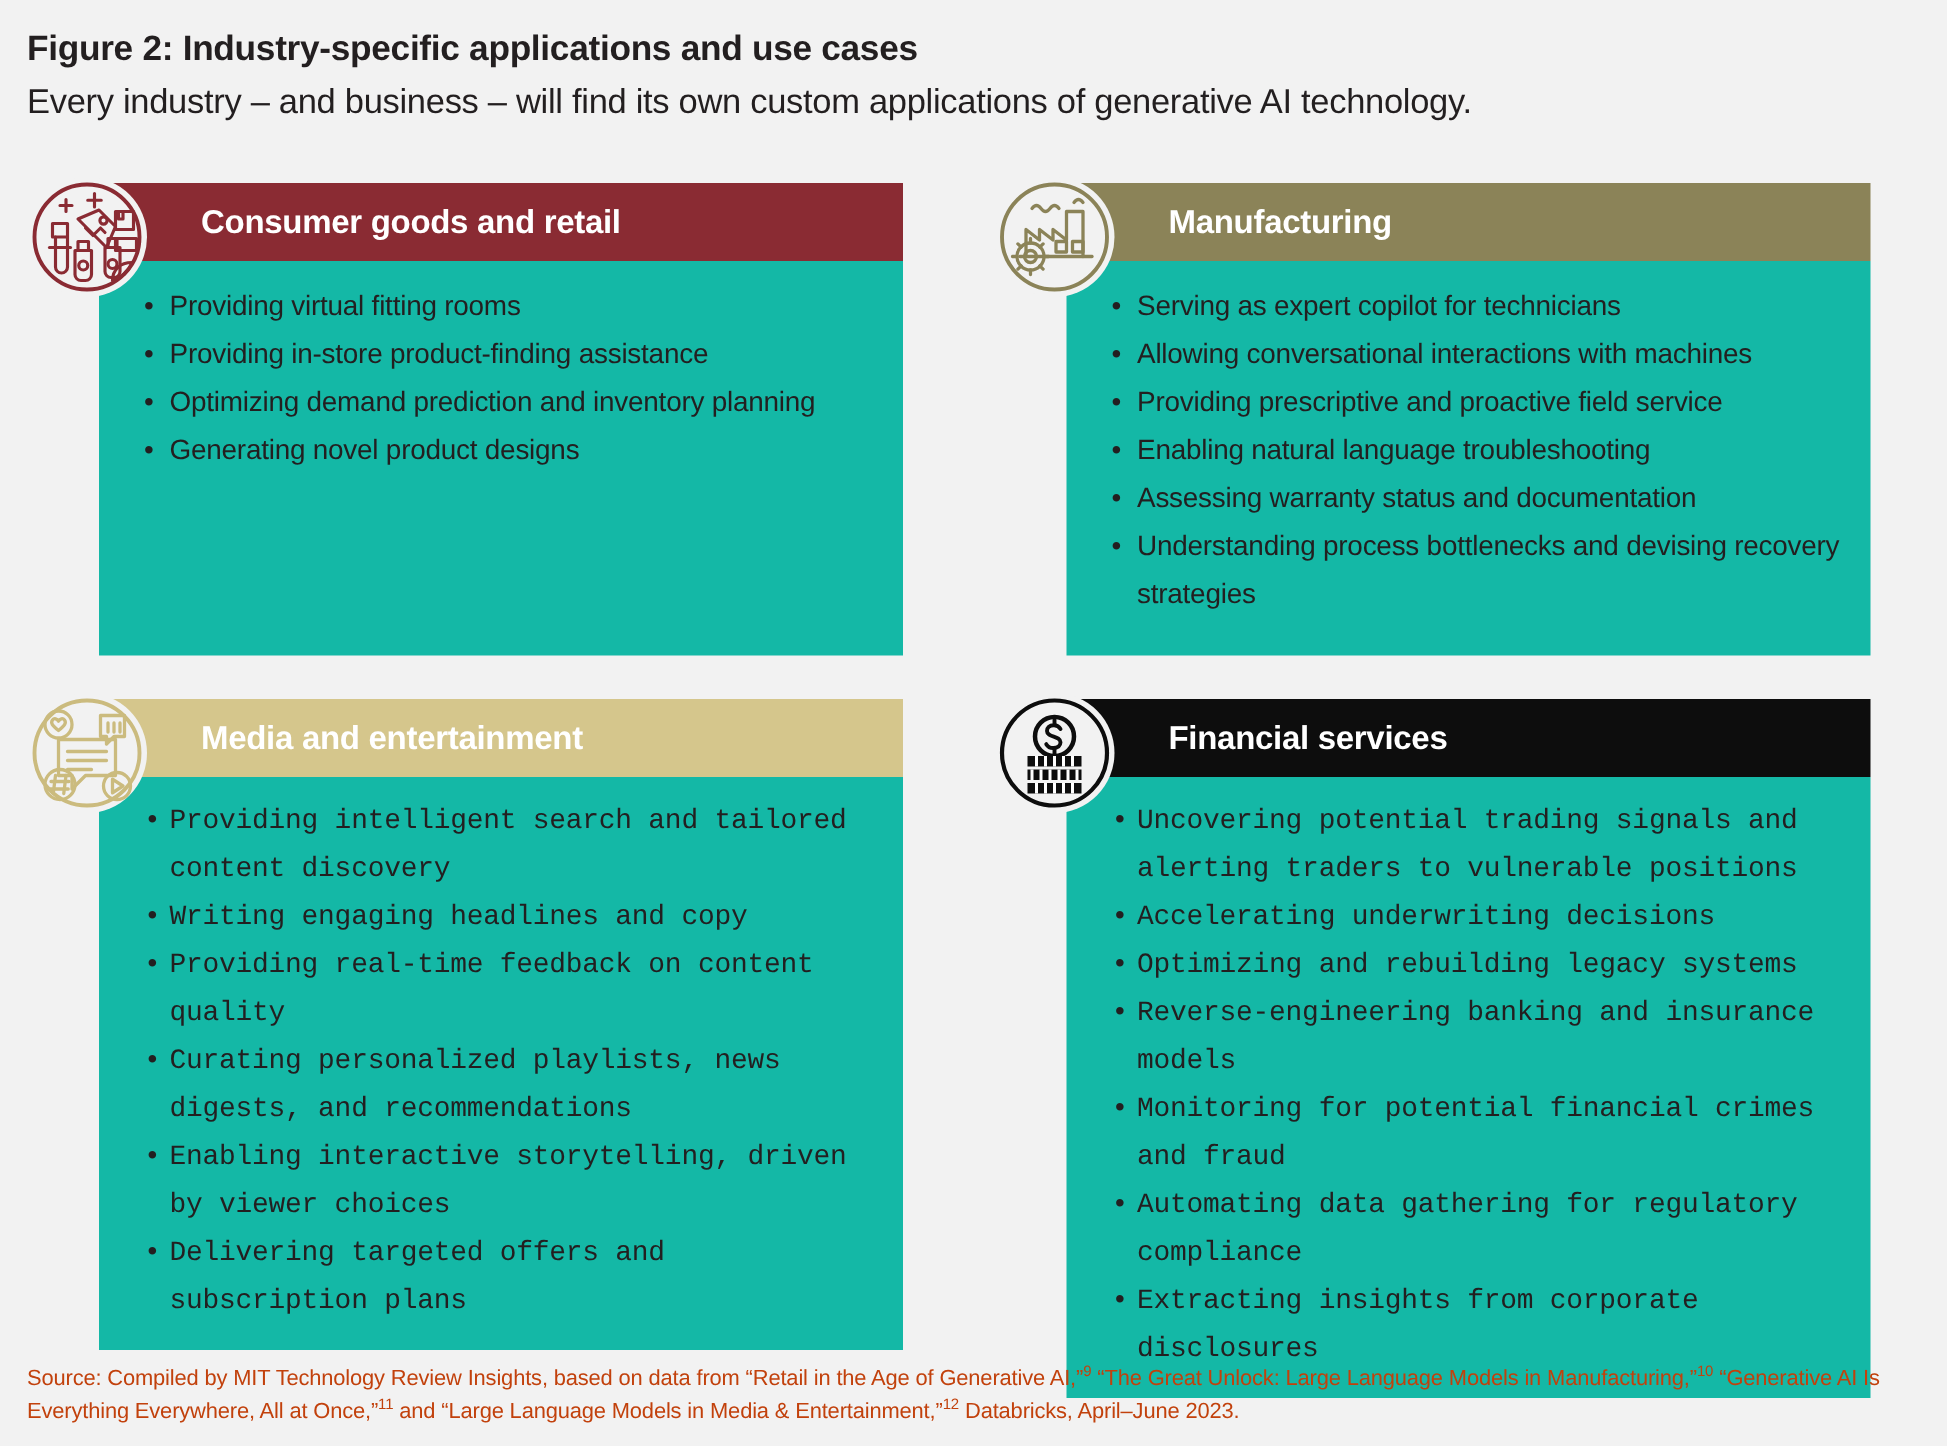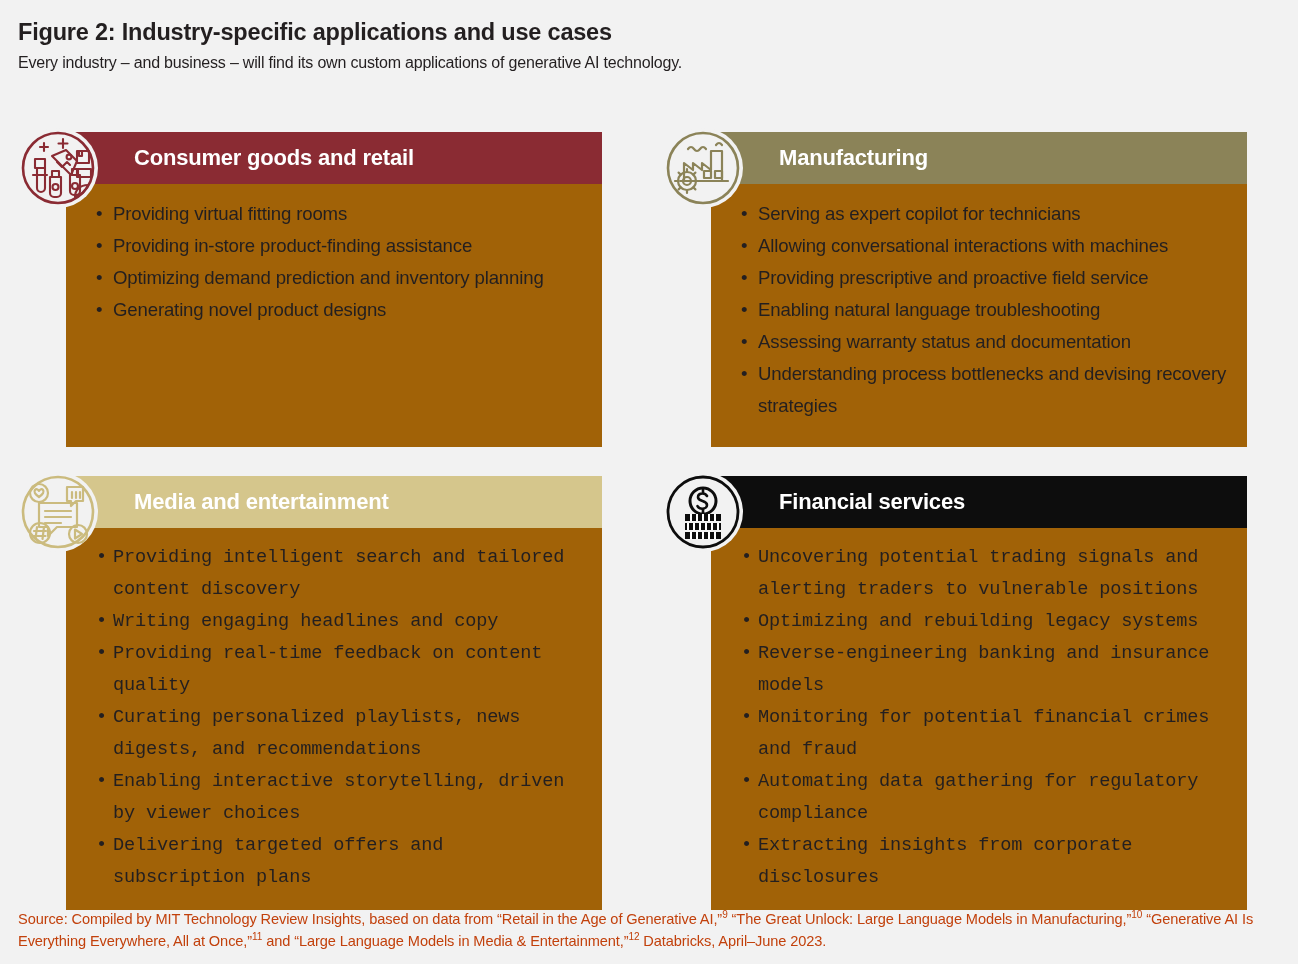--- a/index.html
+++ b/index.html
@@ -30,32 +30,32 @@
   }
   .fig-title {
     font-size: 23.5px;
     font-weight: bold;
     letter-spacing: -0.2px;
     line-height: 1.26;
     margin: 0;
     color: #231f20;
   }
   .fig-sub {
-    font-size: 16px;
+    font-size: 23px;
     font-weight: normal;
     line-height: 1.3;
     margin: 5px 0 0 0;
     color: #231f20;
     letter-spacing: -0.2px;
   }
   
   .grid {
     position: absolute;
     left: 18px;
-    top: 132px;
+    top: 122px;
     width: 1195px;
     display: grid;
     grid-template-columns: 584px 584px;
     grid-column-gap: 61px;
     grid-row-gap: 29px;
   }
   .panel {
     position: relative;
     width: 584px;
   }
@@ -73,21 +73,21 @@
   .panel-head .ptitle {
     font-size: 22px;
     font-weight: bold;
     color: #ffffff;
     letter-spacing: -0.2px;
     white-space: nowrap;
   }
   .panel-body {
     margin-left: 48px;
     width: 536px;
-    background: #a16207;
+    background: #14b8a6;
     box-sizing: border-box;
     padding: 14px 18px 16px 30px;
   }
   .panel.tall .panel-body { min-height: 315px; font-family: Liberation Mono, monospace; }
   .panel.short .panel-body { min-height: 263px; }
 
   ul.bullets {
     list-style: none;
     margin: 0;
     padding: 0;
@@ -297,20 +297,21 @@
           <g stroke="#ffffff" stroke-width="2">
             <path d="M27 41 v7 M33 41 v7 M39 41 v7 M45 41 v7 M51 41 v7"></path>
             <path d="M24 50 v7 M30 50 v7 M36 50 v7 M42 50 v7 M48 50 v7 M54 50 v7"></path>
             <path d="M27 59 v7 M33 59 v7 M39 59 v7 M45 59 v7 M51 59 v7"></path>
           </g>
         </svg>
       </div>
       <div class="panel-body">
         <ul class="bullets">
           <li>Uncovering potential trading signals and alerting traders to vulnerable positions</li>
+          <li>Accelerating underwriting decisions</li>
           <li>Optimizing and rebuilding legacy systems</li>
           <li>Reverse-engineering banking and insurance models</li>
           <li>Monitoring for potential financial crimes and fraud</li>
           <li>Automating data gathering for regulatory compliance</li>
           <li>Extracting insights from corporate disclosures</li>
         </ul>
       </div>
     </div>
 
   </div>

